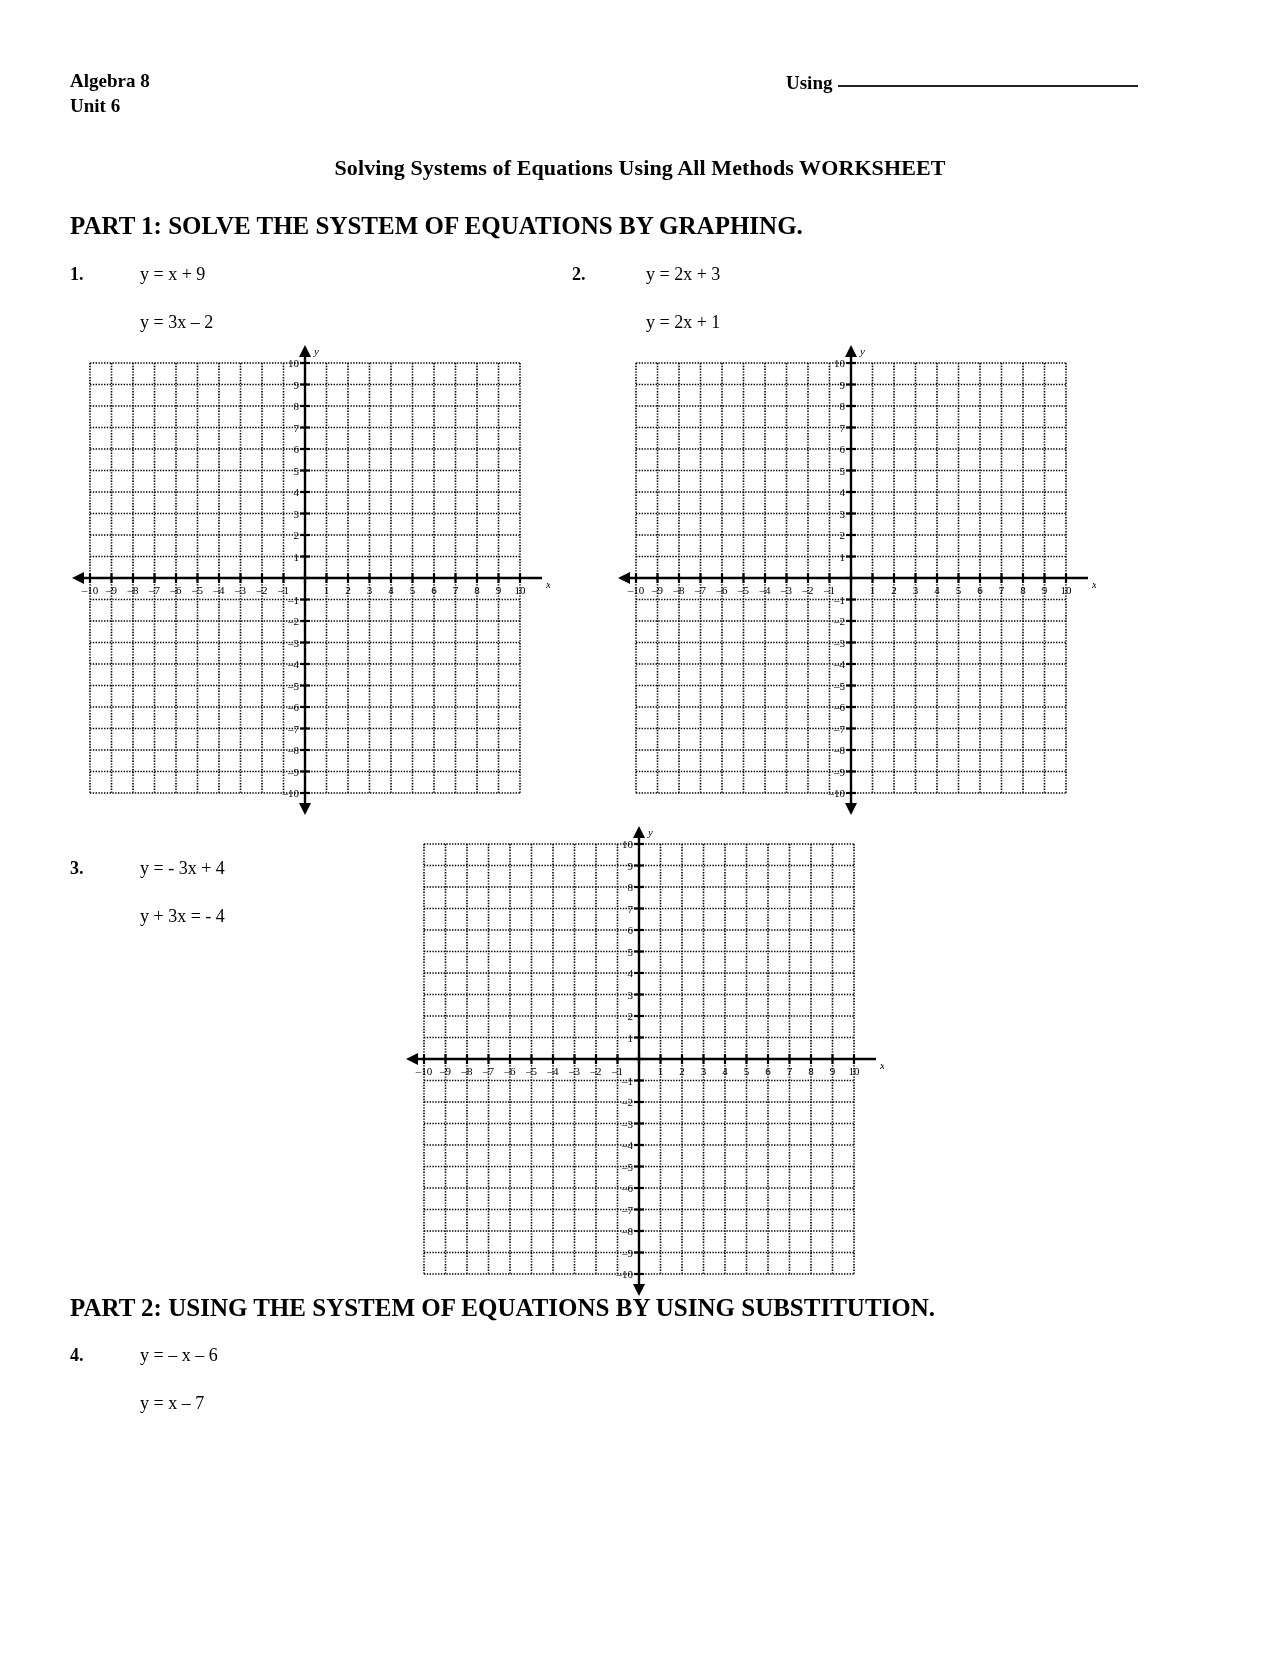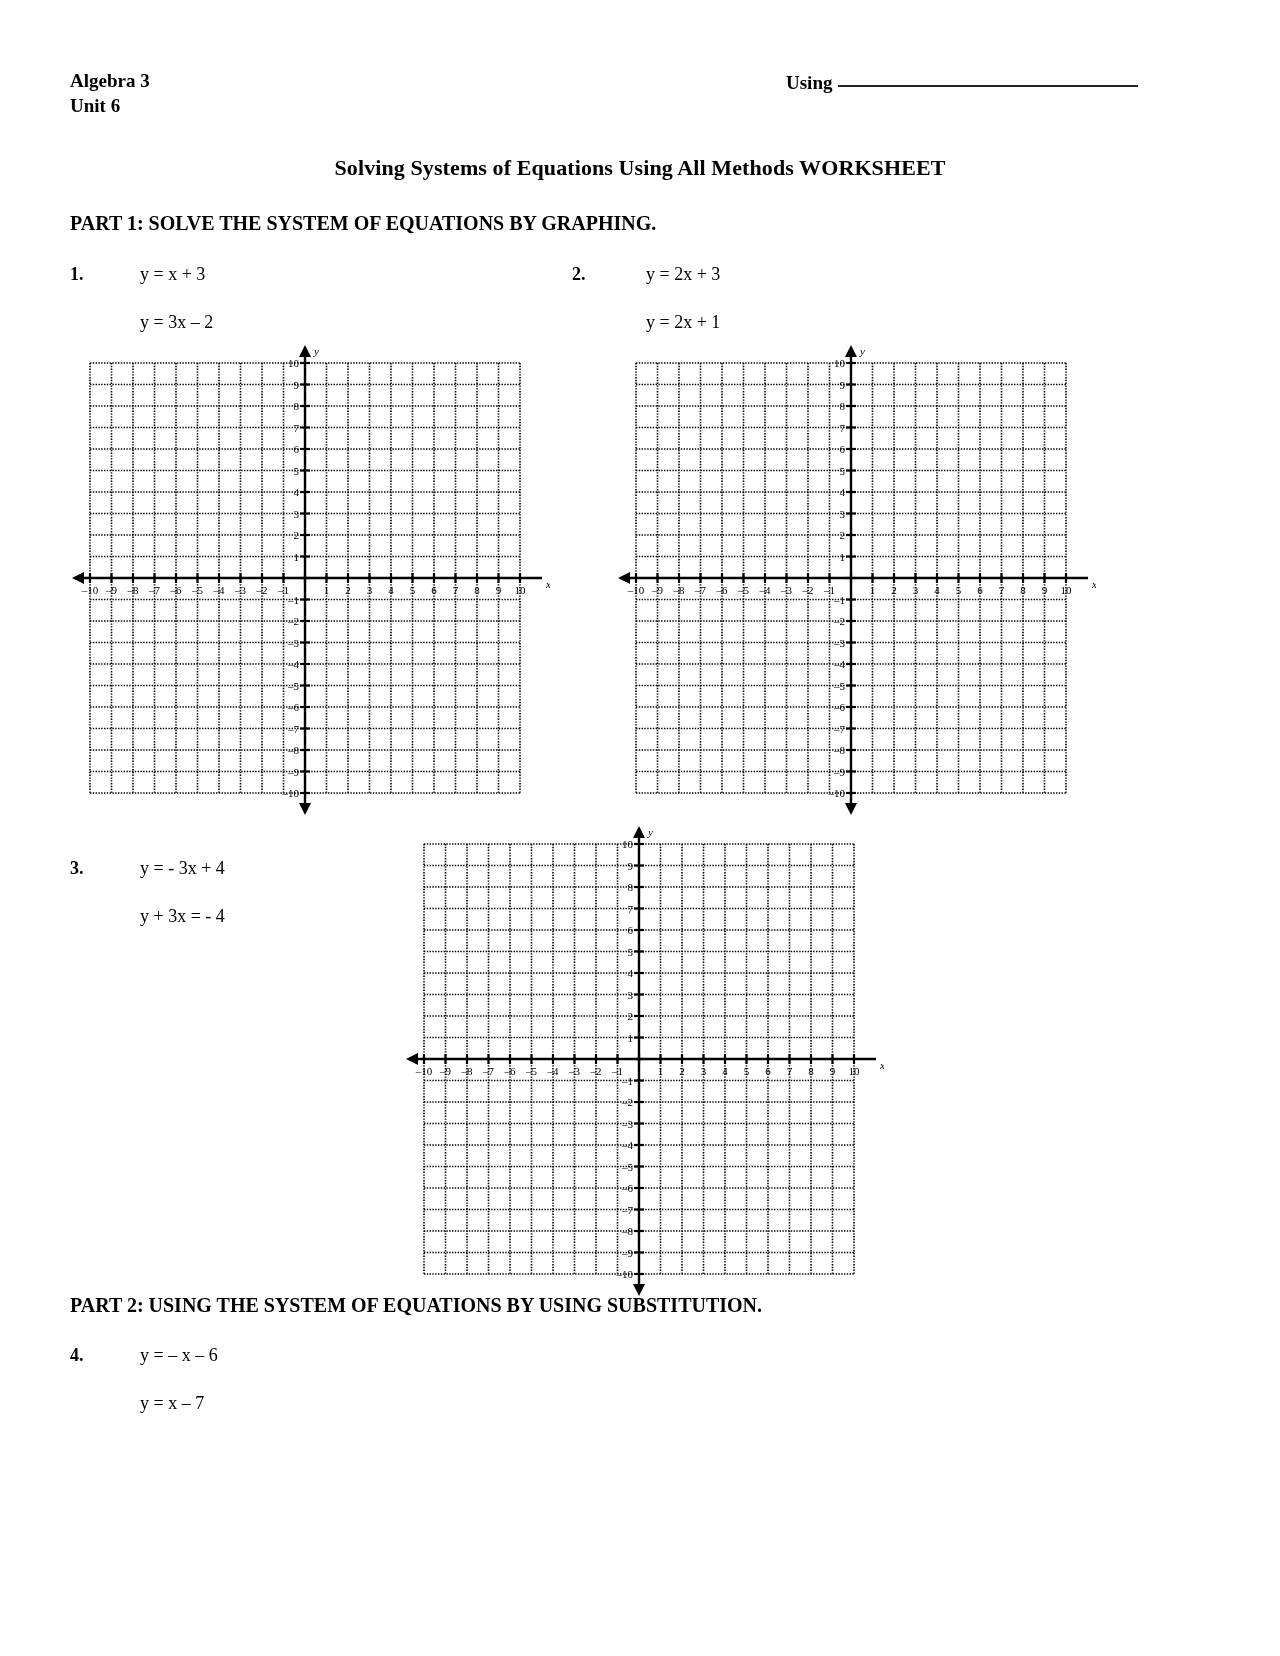--- a/index.html
+++ b/index.html
@@ -58,21 +58,21 @@
     width: 1280px;
     text-align: center;
     font-size: 22px;
     font-weight: bold;
     letter-spacing: 0.1px;
   }
 
   .part-heading {
     position: absolute;
     left: 70px;
-    font-size: 20px;
+    font-size: 25px;
     font-weight: bold;
     white-space: nowrap;
   }
   #part1-heading { top: 212px; }
   #part2-heading { top: 1294px; }
 
   
   .prob-num {
     position: absolute;
     font-size: 18px;
@@ -102,34 +102,34 @@
     font-size: 11px;
     fill: #000;
   }
 </style>
 </head>
 <body>
 
 <div class="page">
 
   <div class="hdr-left">
-    <div>Algebra 3</div>
+    <div>Algebra 8</div>
     <div>Unit 6</div>
   </div>
 
   <div class="hdr-name">
     <span>Using</span><span class="name-rule"></span>
   </div>
 
   <div class="doc-title">Solving Systems of Equations Using All Methods WORKSHEET</div>
 
   <div class="part-heading" id="part1-heading">PART 1: SOLVE THE SYSTEM OF EQUATIONS BY GRAPHING.</div>
 
   <div class="prob-num" style="left:70px; top:264px;">1.</div>
-  <div class="eqn" style="left:140px; top:264px;">y = x + 3</div>
+  <div class="eqn" style="left:140px; top:264px;">y = x + 9</div>
   <div class="eqn" style="left:140px; top:312px;">y = 3x – 2</div>
 
   <div class="prob-num" style="left:572px; top:264px;">2.</div>
   <div class="eqn" style="left:646px; top:264px;">y = 2x + 3</div>
   <div class="eqn" style="left:646px; top:312px;">y = 2x + 1</div>
 
   <div class="graph" id="graph-1" style="left:72px; top:345px;">
       <svg width="478" height="472" viewBox="0 0 478 472">
         <g stroke="#000000" stroke-width="1.6" stroke-dasharray="1.4 1.4">
           <line x1="18" y1="18" x2="18" y2="448"></line>

